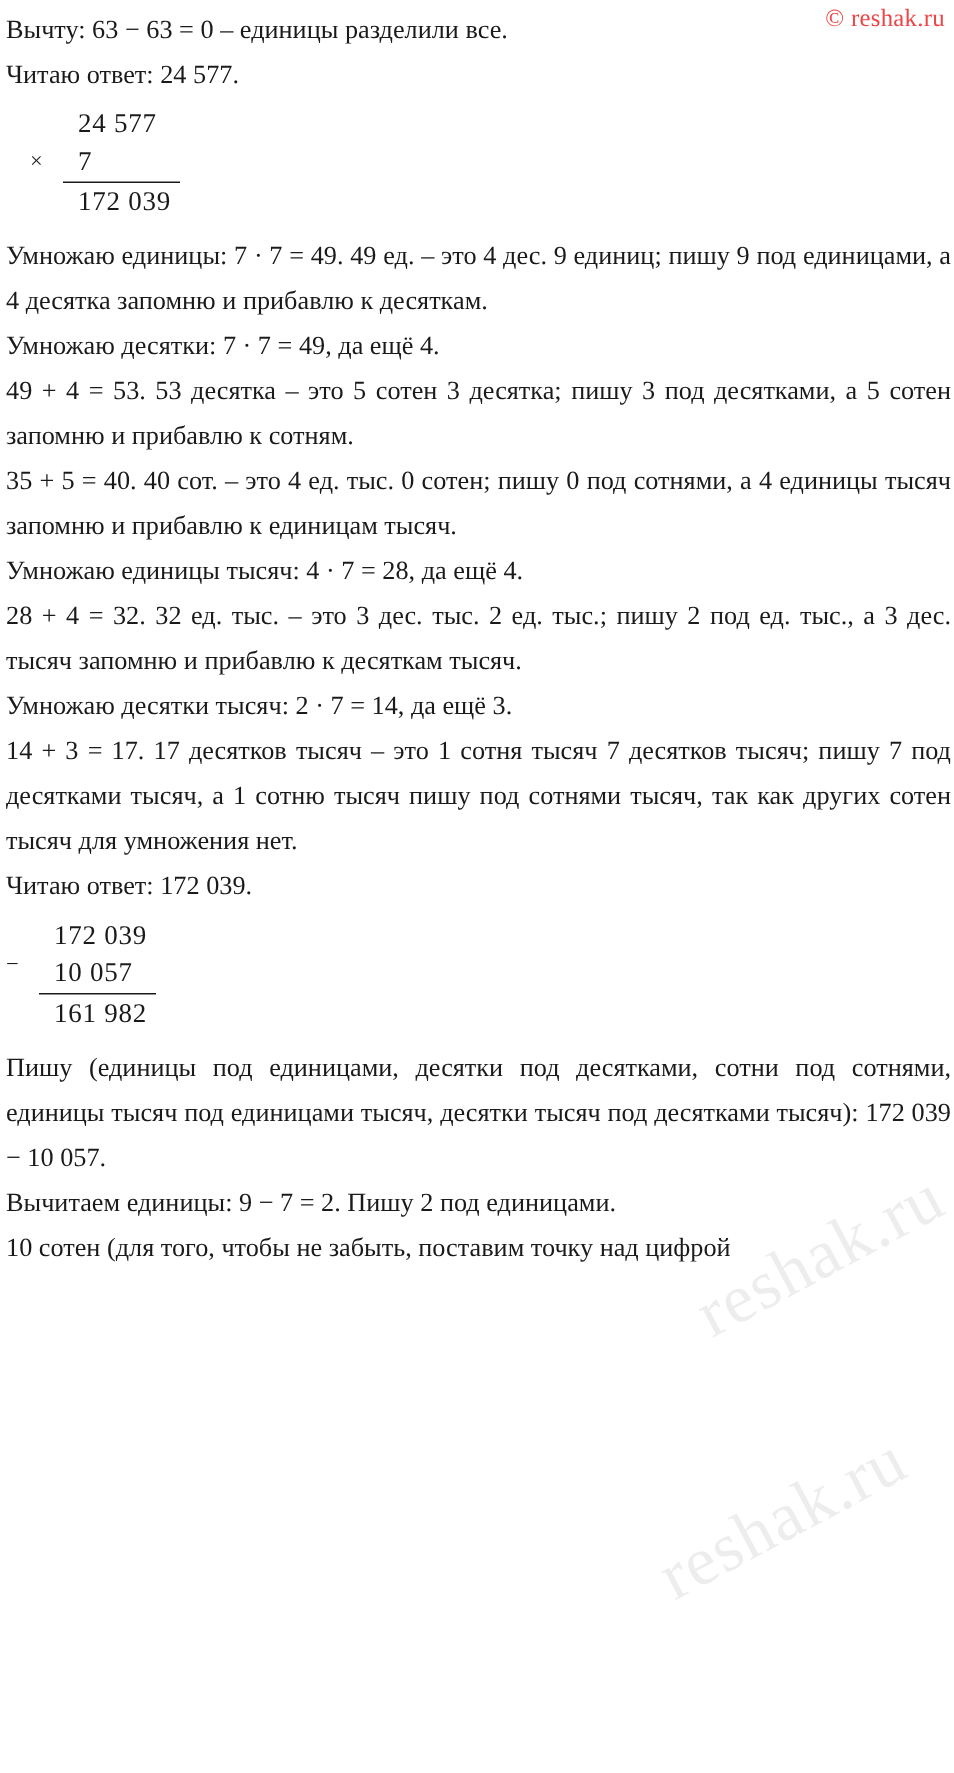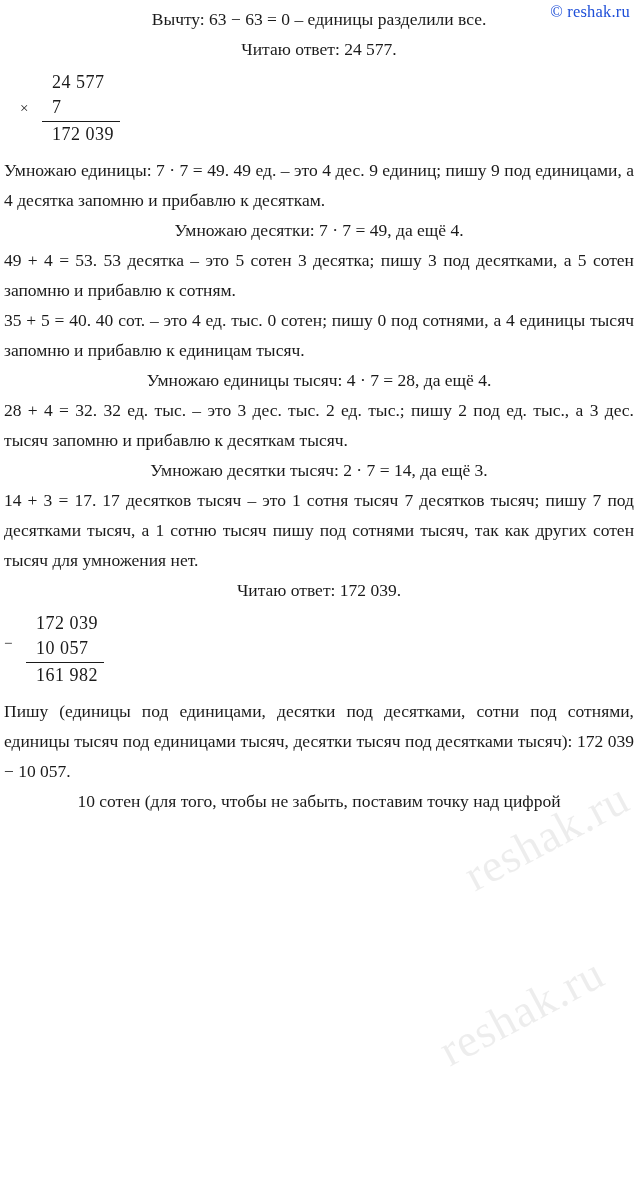--- a/index.html
+++ b/index.html
@@ -24,28 +24,28 @@
   }
   .line {
     font-size: 17.5px;
     line-height: 30px;
     text-align: justify;
     text-justify: inter-word;
     margin: 0;
     white-space: normal;
   }
   .line.nojust {
-    text-align: center;
+    text-align: left;
   }
   .watermark-top {
     position: absolute;
     right: 6px;
     top: 2px;
     font-size: 16.5px;
-    color: #1d4ed8;
+    color: #ef4444;
     font-family: "Liberation Serif", serif;
     letter-spacing: 0.2px;
   }
   .wm-diag {
     position: absolute;
     color: rgba(0,0,0,0.07);
     font-size: 46px;
     font-family: "Liberation Serif", serif;
     transform: rotate(-28deg);
     transform-origin: left top;
@@ -133,15 +133,16 @@
       <span class="calc-sign" style="top:20px;">−</span>
       <div class="calc-rows">
         <div class="calc-row">172 039</div>
         <div class="calc-row ruled">10 057</div>
         <div class="calc-result">161 982</div>
       </div>
     </div>
   </div>
 
   <p class="line">Пишу (единицы под единицами, десятки под десятками, сотни под сотнями, единицы тысяч под единицами тысяч, десятки тысяч под десятками тысяч):  172 039 − 10 057.</p>
+  <p class="line nojust">Вычитаем единицы:  9 − 7 = 2. Пишу 2 под единицами.</p>
   <p class="line nojust">10 сотен (для того, чтобы не забыть, поставим точку над цифрой</p>
 
 </div>
 
 </body></html>

